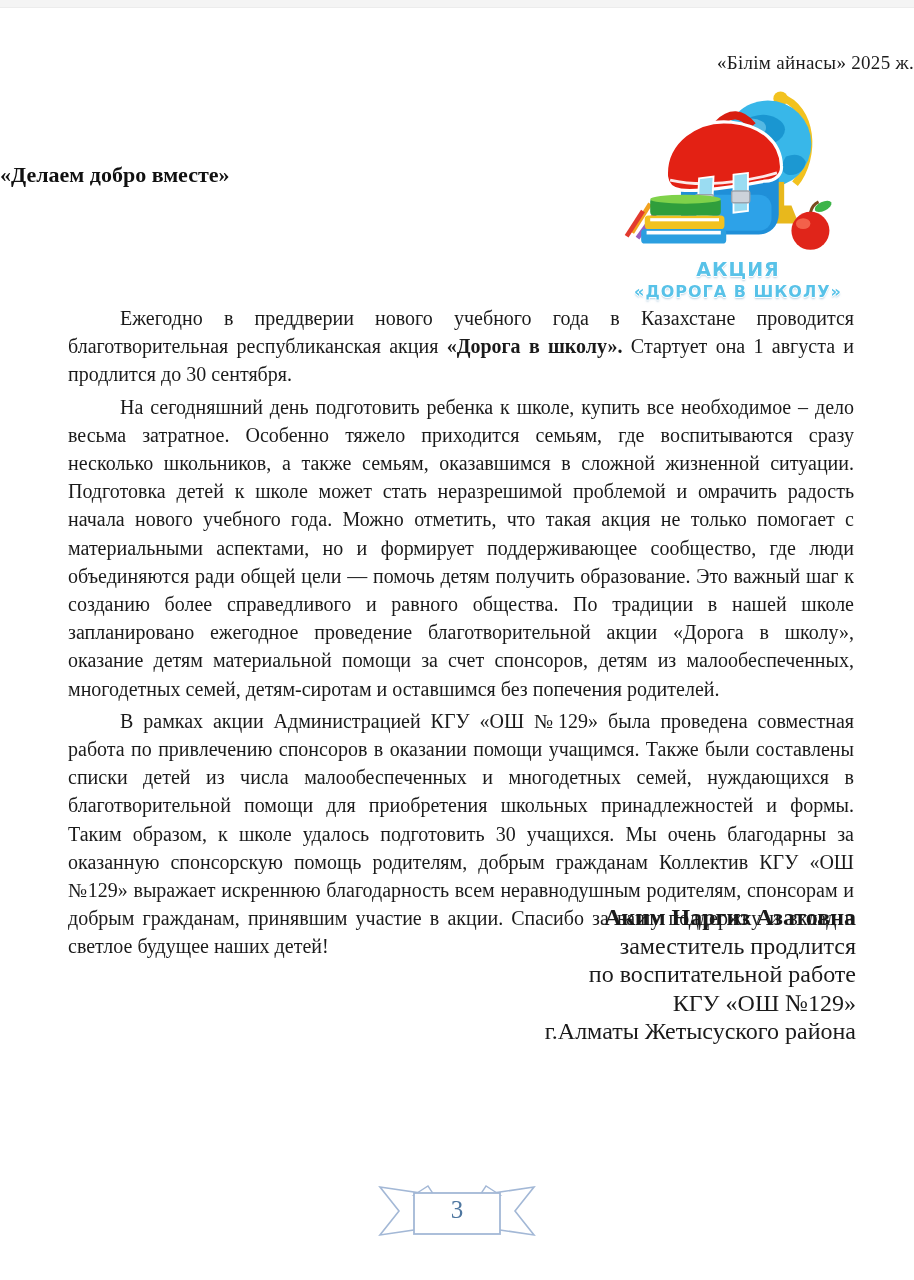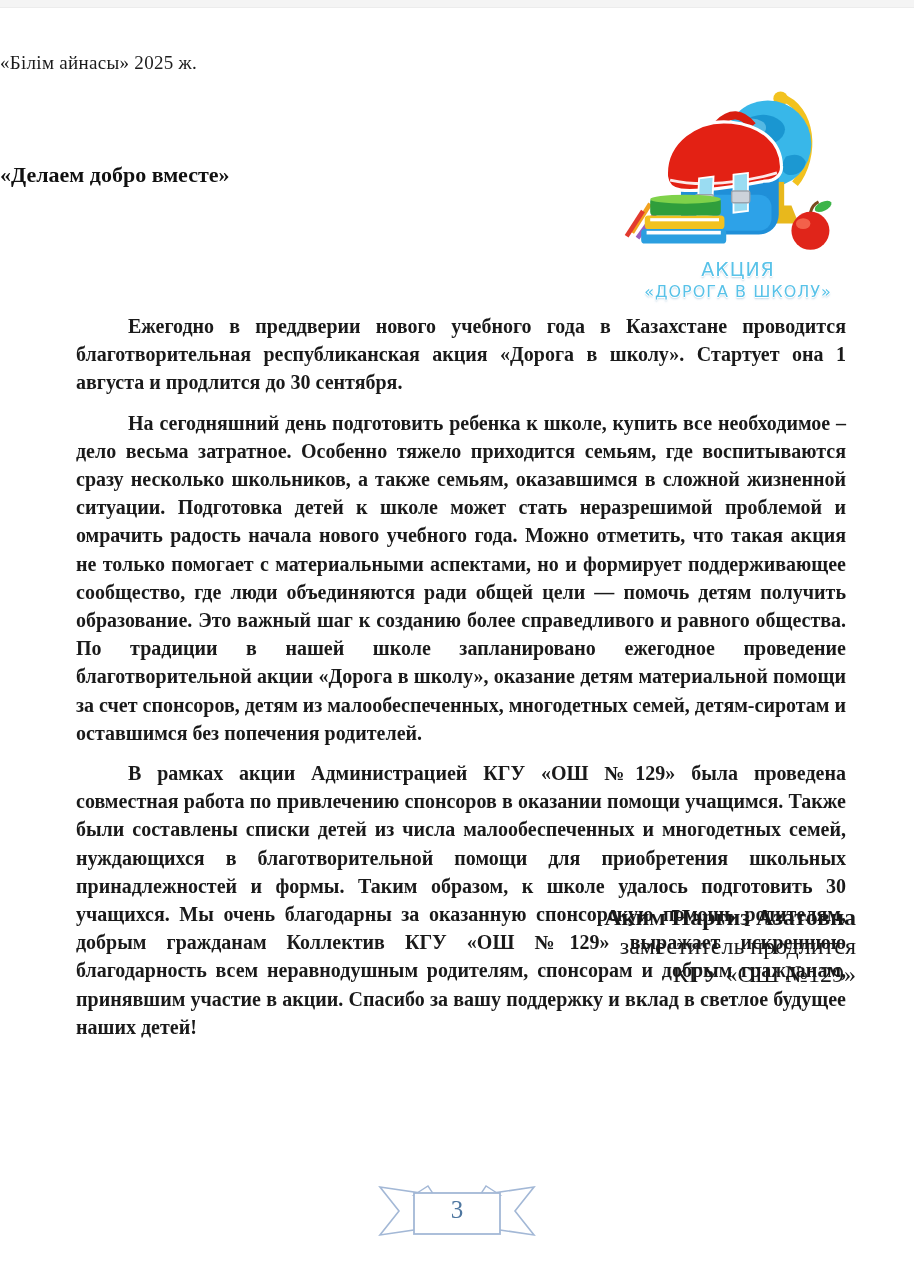--- a/index.html
+++ b/index.html
@@ -12,52 +12,52 @@
     color: #1a1a1a;
     overflow: hidden;
     box-sizing: border-box;
   }
   .top-edge {
     position: absolute; top: 0; left: 0; right: 0; height: 7px;
     background: #f4f4f4; border-bottom: 1px solid #ececec;
   }
   .running-header {
     position: absolute; top: 52px; left: 0; right: 0;
-    text-align: left;
+    text-align: right;
     font-size: 19px; letter-spacing: 0.3px;
     color: #1c1c1c;
   }
   .doc-title {
     position: absolute; top: 162px; left: 0; width: 860px;
     text-align: left;
     font-size: 22px; font-weight: bold;
     color: #111;
   }
   .logo {
     position: absolute; top: 86px; right: 46px;
     width: 260px;
     text-align: center;
   }
   .logo-art { display: block; margin: 0 auto; }
   .logo-text {
     font-family: "DejaVu Sans", sans-serif;
-    font-weight: normal;
+    font-weight: bold;
     color: #58c2e8;
     text-shadow: 0 1px 0 #ffffff, 0 -1px 0 #ffffff, 1px 0 0 #ffffff, -1px 0 0 #ffffff, 0 2px 2px rgba(120,170,200,0.55);
     letter-spacing: 1px;
     line-height: 1.25;
   }
   .logo-line1 { font-size: 19px; }
   .logo-line2 { font-size: 16px; }
   .body-text {
     position: absolute; top: 300px; left: 64px; right: 56px;
     font-size: 20px; line-height: 28.2px;
     text-align: justify;
   }
-  .body-text p { margin: 12px; text-indent: 52px; font-weight: bold; }
+  .body-text p { margin: 4px; text-indent: 52px; }
   .signature {
     position: absolute; top: 903px; left: 64px; right: 58px;
     text-align: right;
     font-size: 24px; line-height: 28.5px;
   }
   .sig-name { font-weight: bold; }
   .footer {
     position: absolute; left: 0; right: 0; bottom: 30px;
     height: 70px;
   }
@@ -137,21 +137,23 @@
 
   <div class="body-text">
     <p><span>Ежегодно в преддверии нового учебного года в Казахстане проводится благотворительная республиканская акция </span><b>«Дорога в школу».</b><span> Стартует она 1 августа и продлится до 30 сентября.</span></p>
     <p>На сегодняшний день подготовить ребенка к школе, купить все необходимое – дело весьма затратное. Особенно тяжело приходится семьям, где воспитываются сразу несколько школьников, а также семьям, оказавшимся в сложной жизненной ситуации. Подготовка детей к школе может стать неразрешимой проблемой и омрачить радость начала нового учебного года. Можно отметить, что такая акция не только помогает с материальными аспектами, но и формирует поддерживающее сообщество, где люди объединяются ради общей цели — помочь детям получить образование. Это важный шаг к созданию более справедливого и равного общества. По традиции в нашей школе запланировано ежегодное проведение благотворительной акции «Дорога в школу», оказание детям материальной помощи за счет спонсоров, детям из малообеспеченных, многодетных семей, детям-сиротам и оставшимся без попечения родителей.</p>
     <p>В рамках акции Администрацией  КГУ «ОШ  №129» была проведена совместная работа по привлечению спонсоров в оказании помощи учащимся. Также были составлены списки детей из числа малообеспеченных и многодетных семей, нуждающихся в благотворительной помощи для приобретения школьных принадлежностей и формы. Таким образом, к школе удалось подготовить  30  учащихся.  Мы очень благодарны за оказанную спонсорскую помощь родителям, добрым гражданам Коллектив КГУ «ОШ №129» выражает искреннюю благодарность всем неравнодушным родителям, спонсорам и добрым гражданам, принявшим участие в акции. Спасибо за вашу поддержку и вклад в светлое будущее наших детей!</p>
   </div>
 
   <div class="signature">
     <div class="sig-name">Аким Наргиз Азатовна</div>
     <div>заместитель продлится</div>
+    <div>по воспитательной работе</div>
     <div>КГУ «ОШ №129»</div>
+    <div>г.Алматы Жетысуского района</div>
   </div>
 
   <div class="footer">
     <div class="ribbon-wrap">
       <svg width="170" height="64" viewBox="0 0 170 64">
         <polygon points="8,7 62,15 62,47 8,55 27,31" fill="#ffffff" stroke="#a3b8d6" stroke-width="1.6"></polygon>
         <polygon points="162,7 108,15 108,47 162,55 143,31" fill="#ffffff" stroke="#a3b8d6" stroke-width="1.6"></polygon>
         <polygon points="42,15 56,6 62,15" fill="#ffffff" stroke="#a3b8d6" stroke-width="1.4"></polygon>
         <polygon points="128,15 114,6 108,15" fill="#ffffff" stroke="#a3b8d6" stroke-width="1.4"></polygon>
         <rect x="42" y="13" width="86" height="41" fill="#ffffff" stroke="#a3b8d6" stroke-width="1.8"></rect>

